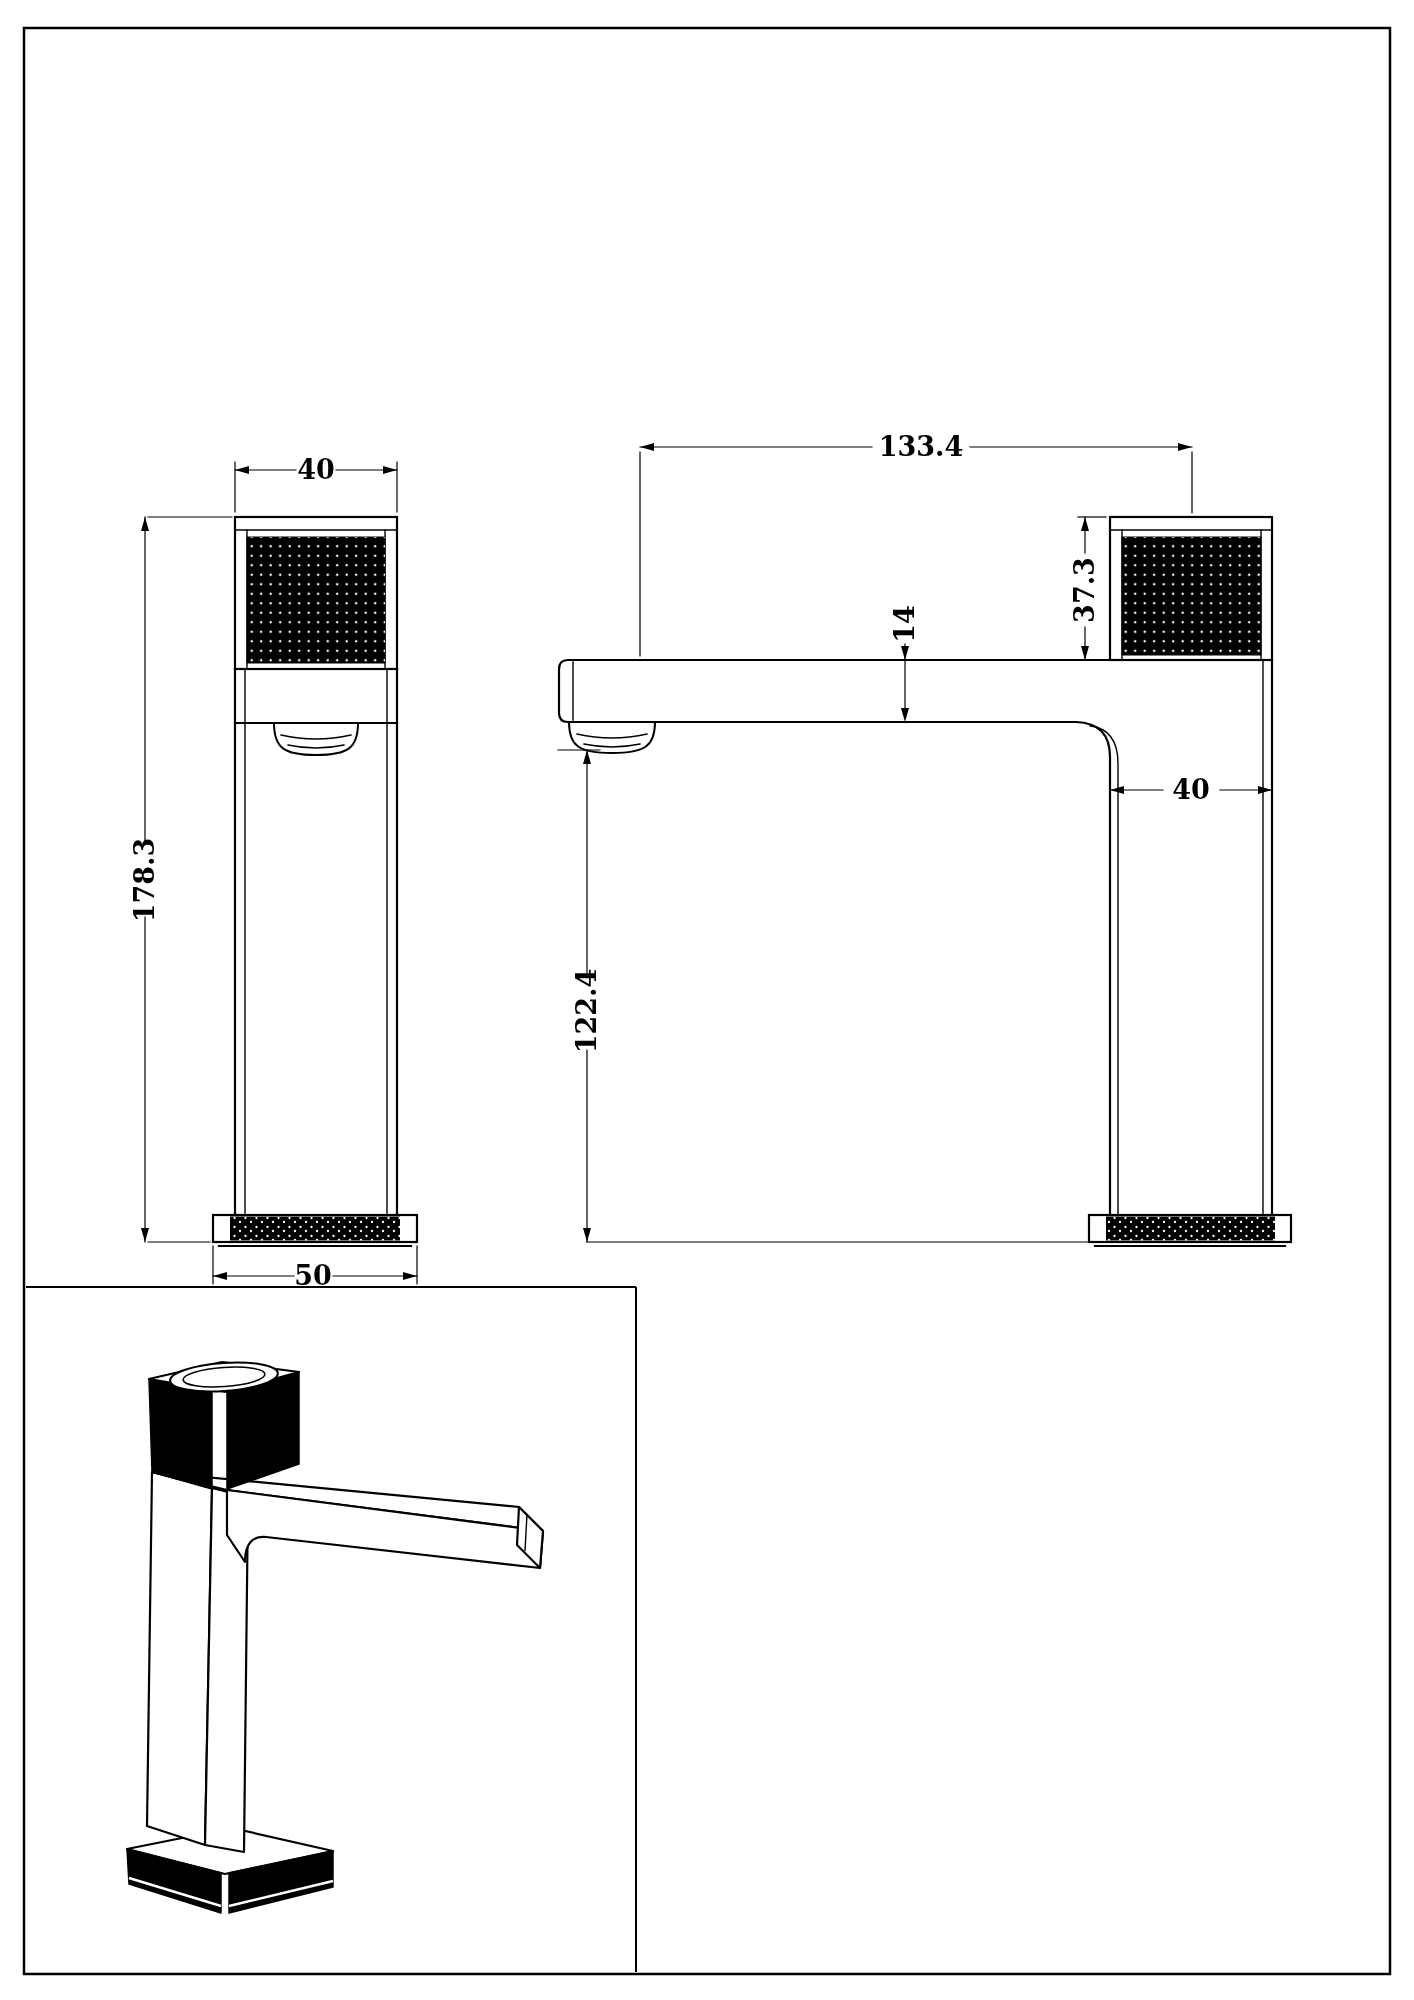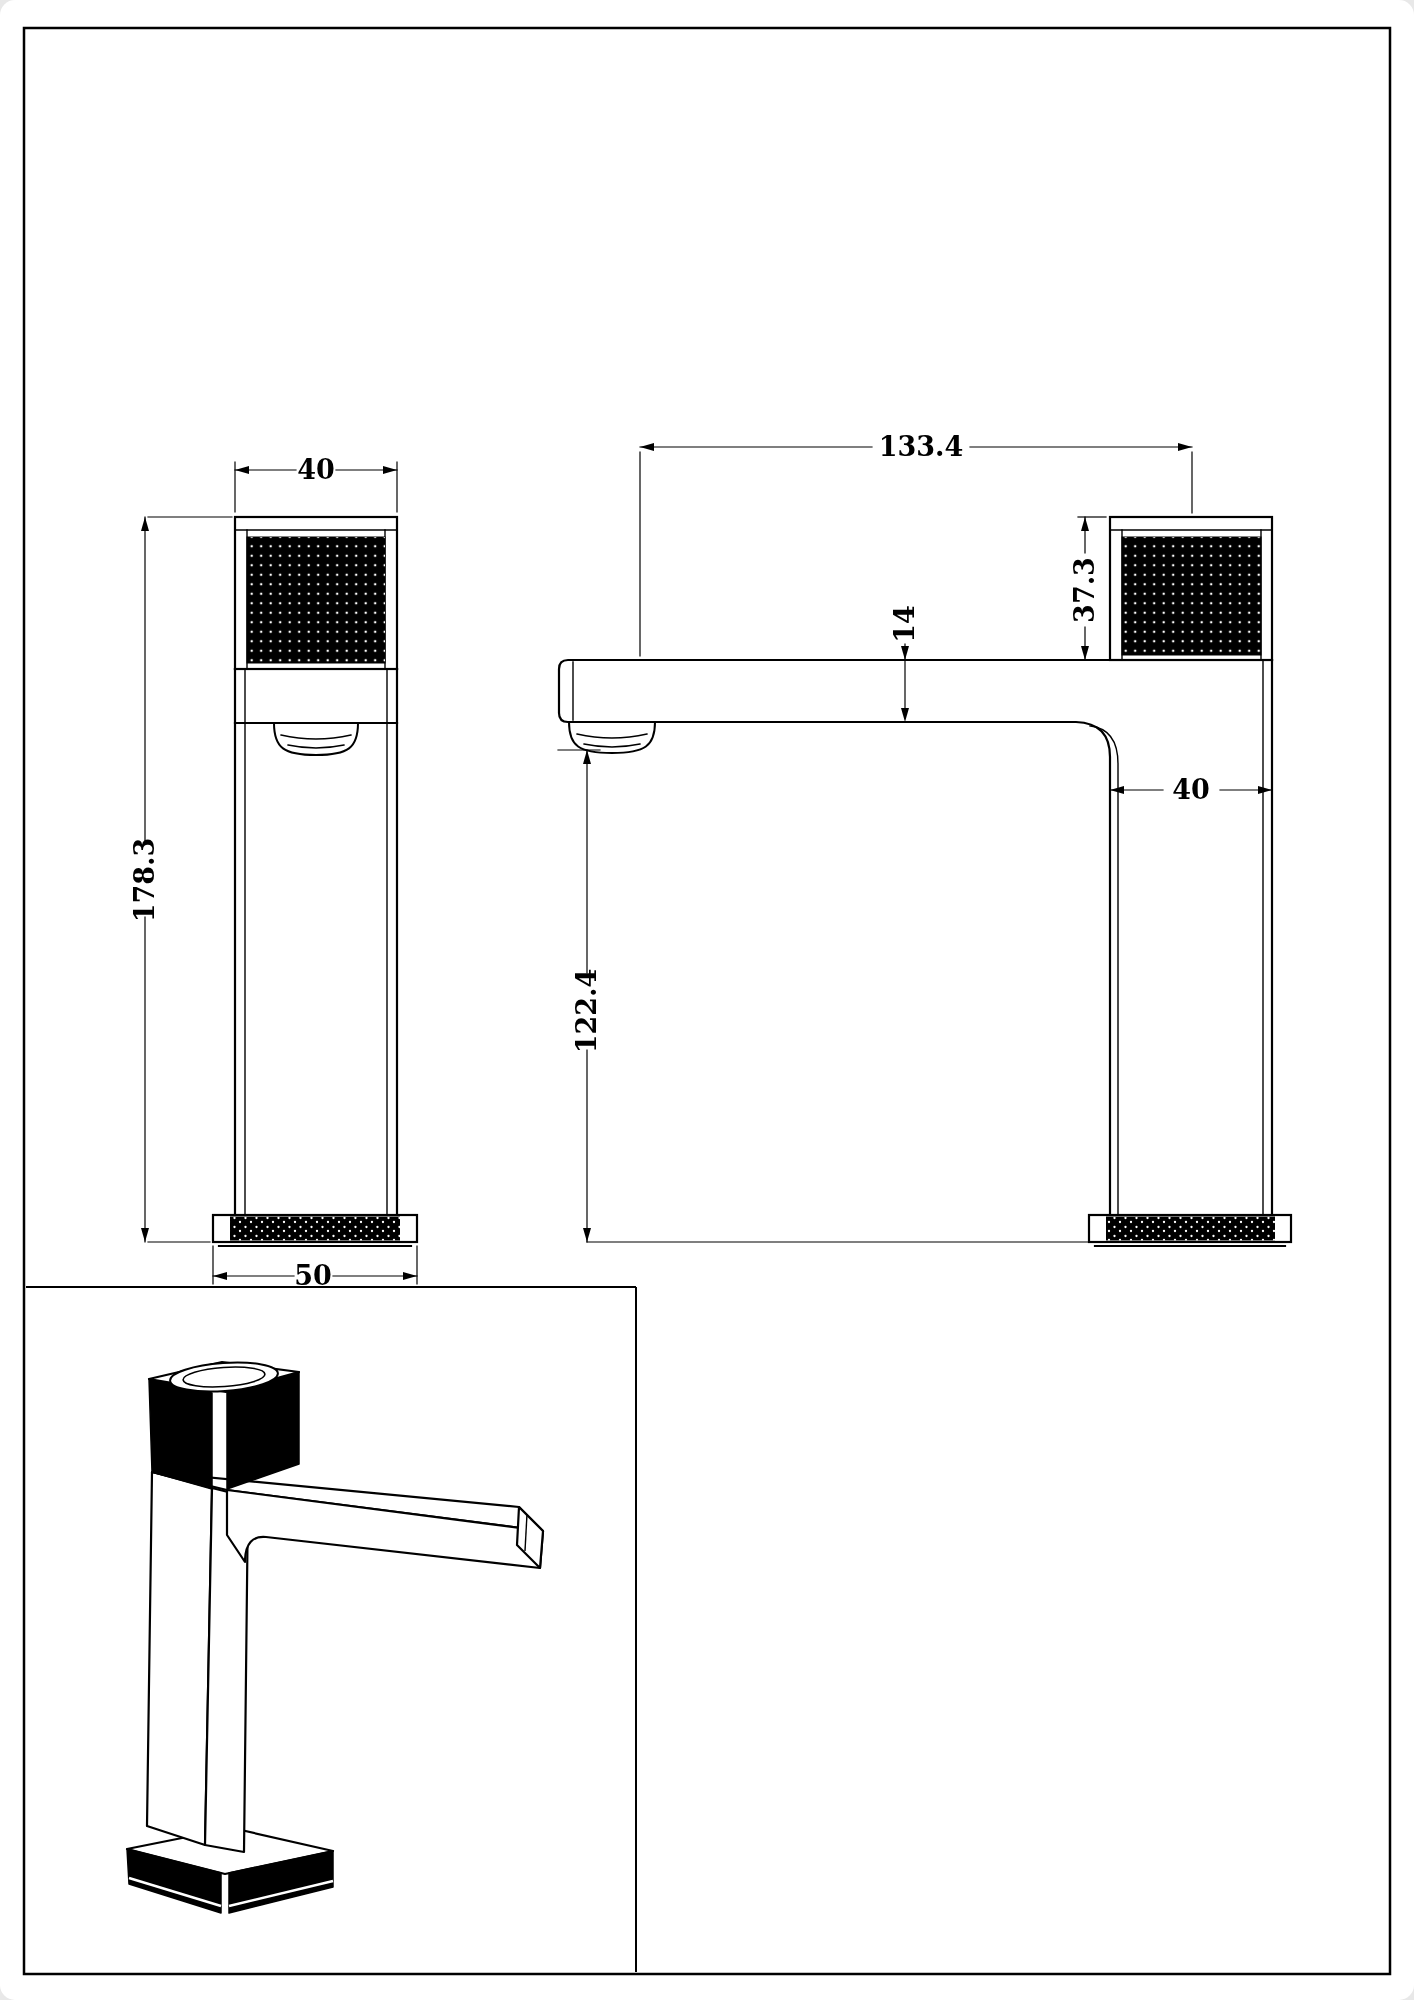--- a/index.html
+++ b/index.html
@@ -1,16 +1,16 @@
 <!DOCTYPE html>
 <html><head>
 <meta charset="utf-8">
 <style>
   html,body{margin:0;padding:0;background:#e8e8e8;}
-  .sheet{width:1414px;height:2000px;background:#ffffff;position:relative;margin:0 auto;border-radius:15px;}
+  .sheet{width:1414px;height:2000px;background:#ffffff;position:relative;margin:0 auto;}
   svg{display:block;}
   .dim-text{
     font-family:"DejaVu Serif","Liberation Serif",serif;
     font-size:27px;
     font-weight:bold;
     fill:#000000;
     text-anchor:middle;
   }
 </style>
 </head>

